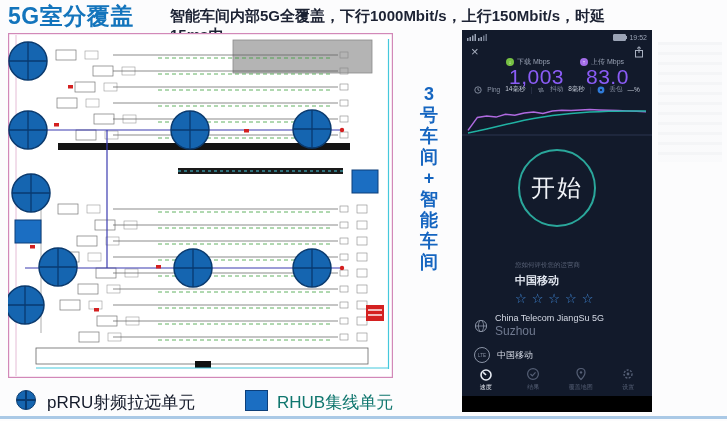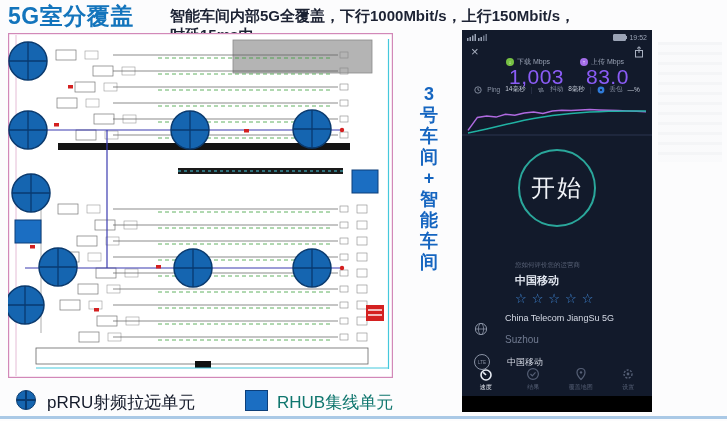--- a/index.html
+++ b/index.html
@@ -1,19 +1,19 @@
 <!DOCTYPE html>
 <html><head>
 <meta charset="utf-8">
 <style>
   html,body{margin:0;padding:0;background:#e8e8e8;}
   .slide{position:relative;width:727px;height:421px;background:#fcfcfd;overflow:hidden;
          font-family:"Liberation Sans","DejaVu Sans",sans-serif;}
   
-  .hdr{position:absolute;left:0;top:0;width:586px;height:32px;}
+  .hdr{position:absolute;left:0;top:0;width:586px;height:32px;padding-left:44px;}
   .title{position:absolute;left:8px;top:1px;font-size:23px;font-weight:bold;color:#1374bc;letter-spacing:.5px;}
   .subtitle{position:absolute;left:170px;top:7px;font-size:15px;font-weight:bold;color:#1c2233;}
   
   .plan{position:absolute;left:8px;top:33px;width:385px;height:345px;background:#ffffff;}
   
   .side-label{position:absolute;left:399px;top:84px;width:60px;text-align:center;}
   .side-label .tok{font-size:18px;font-weight:bold;color:#1565c0;line-height:21px;}
   
   .phone{position:absolute;left:462px;top:30px;width:190px;height:382px;background:#121a2b;color:#cfd5e2;}
   .statusbar{position:absolute;left:0;top:0;width:100%;height:13px;display:flex;align-items:center;
@@ -39,23 +39,23 @@
   .sep{color:#39425a;}
   .graph{position:absolute;left:0;top:64px;width:190px;height:42px;}
   .startbtn{position:absolute;left:56px;top:119px;width:74px;height:74px;border:2.5px solid #2aa79b;
             border-radius:50%;display:flex;align-items:center;justify-content:center;
             font-size:24px;color:#f0f3f8;letter-spacing:2px;}
   .rate{position:absolute;left:0;top:231px;width:100%;text-align:left;padding-left:53px;box-sizing:border-box;}
   .rate-prompt{font-size:6.5px;color:#5a6378;}
   .rate-carrier{font-size:11px;color:#e2e7f0;font-weight:bold;margin-top:3px;}
   .stars{margin-top:3px;letter-spacing:5px;font-size:13px;color:#3f87d6;font-family:"DejaVu Sans",sans-serif;}
   .conn{position:absolute;left:12px;top:283px;width:170px;}
-  .conn-row{display:flex;align-items:center;gap:17px;margin-bottom:9px;}
+  .conn-row{display:flex;align-items:center;gap:7px;margin-bottom:9px;}
   .conn-name{font-size:9px;color:#d6dbe6;}
-  .conn-city{font-size:10px;color:#707a90;margin-top:11px;}
+  .conn-city{font-size:12px;color:#707a90;margin-top:1px;}
   .lte{width:14px;height:14px;border:1px solid #8a93a5;border-radius:50%;display:flex;align-items:center;
        justify-content:center;font-size:4.5px;color:#8a93a5;flex:0 0 auto;}
   .navbar{position:absolute;left:0;top:334px;width:100%;height:31px;display:flex;}
   .nav-item{flex:1;display:flex;flex-direction:column;align-items:center;justify-content:center;gap:2px;}
   .nav-label{font-size:6px;color:#555f75;}
   .nav-item.active .nav-label{color:#e8ecf4;}
   .bezel{position:absolute;left:0;bottom:0;width:100%;height:16px;background:#000;}
   
   .ghost{position:absolute;left:658px;top:42px;width:64px;height:120px;opacity:.5;
          background:repeating-linear-gradient(#eceef1 0 3px,#f7f8fa 3px 10px);}

